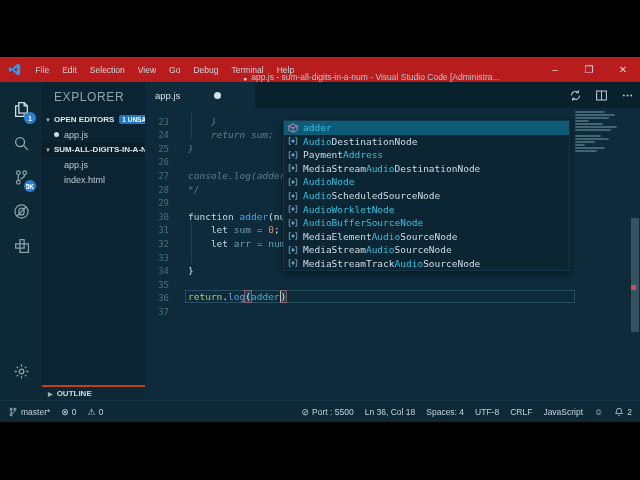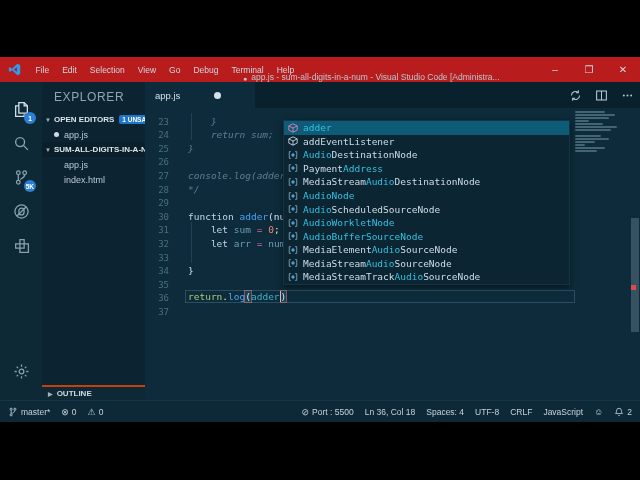--- a/index.html
+++ b/index.html
@@ -231,24 +231,20 @@
               <div class="codeline" style="top: 154.6px; right: 0px;"><span class="gutter">34</span><span class="code"><span class="t-fg">}</span></span></div>
               <div class="codeline" style="top: 168.2px; right: 4px;"><span class="gutter">35</span><span class="code"></span></div>
               <div class="codeline" style="top: 181.8px; right: 0px;"><span class="gutter">36</span><span class="code"><span class="t-console">return</span><span class="t-fg">.</span><span class="t-log">log</span><span class="t-br">(</span><span class="t-v2">adder</span><span class="cursor"></span><span class="t-br">)</span></span></div>
               <div class="codeline" style="top: 195.4px; right: 0px;"><span class="gutter">37</span><span class="code"></span></div>
             </div>
           <div id="suggest">
               <div class="sg-row sel"><span class="sg-icon"><svg viewBox="0 0 10 10" fill="none" stroke="#d884b8" stroke-width="0.9">
                     <path d="M5 .8 9.2 2.9v4.2L5 9.2.8 7.1V2.9z"></path>
                     <path d="M.8 2.9 5 5l4.2-2.1M5 5v4.2"></path>
                   </svg></span><span class="sg-hl">adder</span></div>
-              <div class="sg-row"><span class="sg-icon"><svg viewBox="0 0 10 10" fill="none" stroke="#c8d2da" stroke-width="0.9">
-                    <path d="M5 .8 9.2 2.9v4.2L5 9.2.8 7.1V2.9z"></path>
-                    <path d="M.8 2.9 5 5l4.2-2.1M5 5v4.2"></path>
-                  </svg></span><span>addEventListener</span></div>
               <div class="sg-row"><span class="sg-icon"><svg viewBox="0 0 12 10" fill="none">
                     <path d="M3.5 1H1.5v8h2M8.5 1h2v8h-2" stroke="#93a9b4" stroke-width="1"></path>
                     <circle cx="6" cy="5" r="2" fill="#4b9fd8"></circle>
                   </svg></span><span class="sg-hl">Audio</span><span>DestinationNode</span></div>
               <div class="sg-row"><span class="sg-icon"><svg viewBox="0 0 12 10" fill="none">
                     <path d="M3.5 1H1.5v8h2M8.5 1h2v8h-2" stroke="#93a9b4" stroke-width="1"></path>
                     <circle cx="6" cy="5" r="2" fill="#4b9fd8"></circle>
                   </svg></span><span>Payment</span><span class="sg-hl">Address</span></div>
               <div class="sg-row"><span class="sg-icon"><svg viewBox="0 0 12 10" fill="none">
                     <path d="M3.5 1H1.5v8h2M8.5 1h2v8h-2" stroke="#93a9b4" stroke-width="1"></path>

